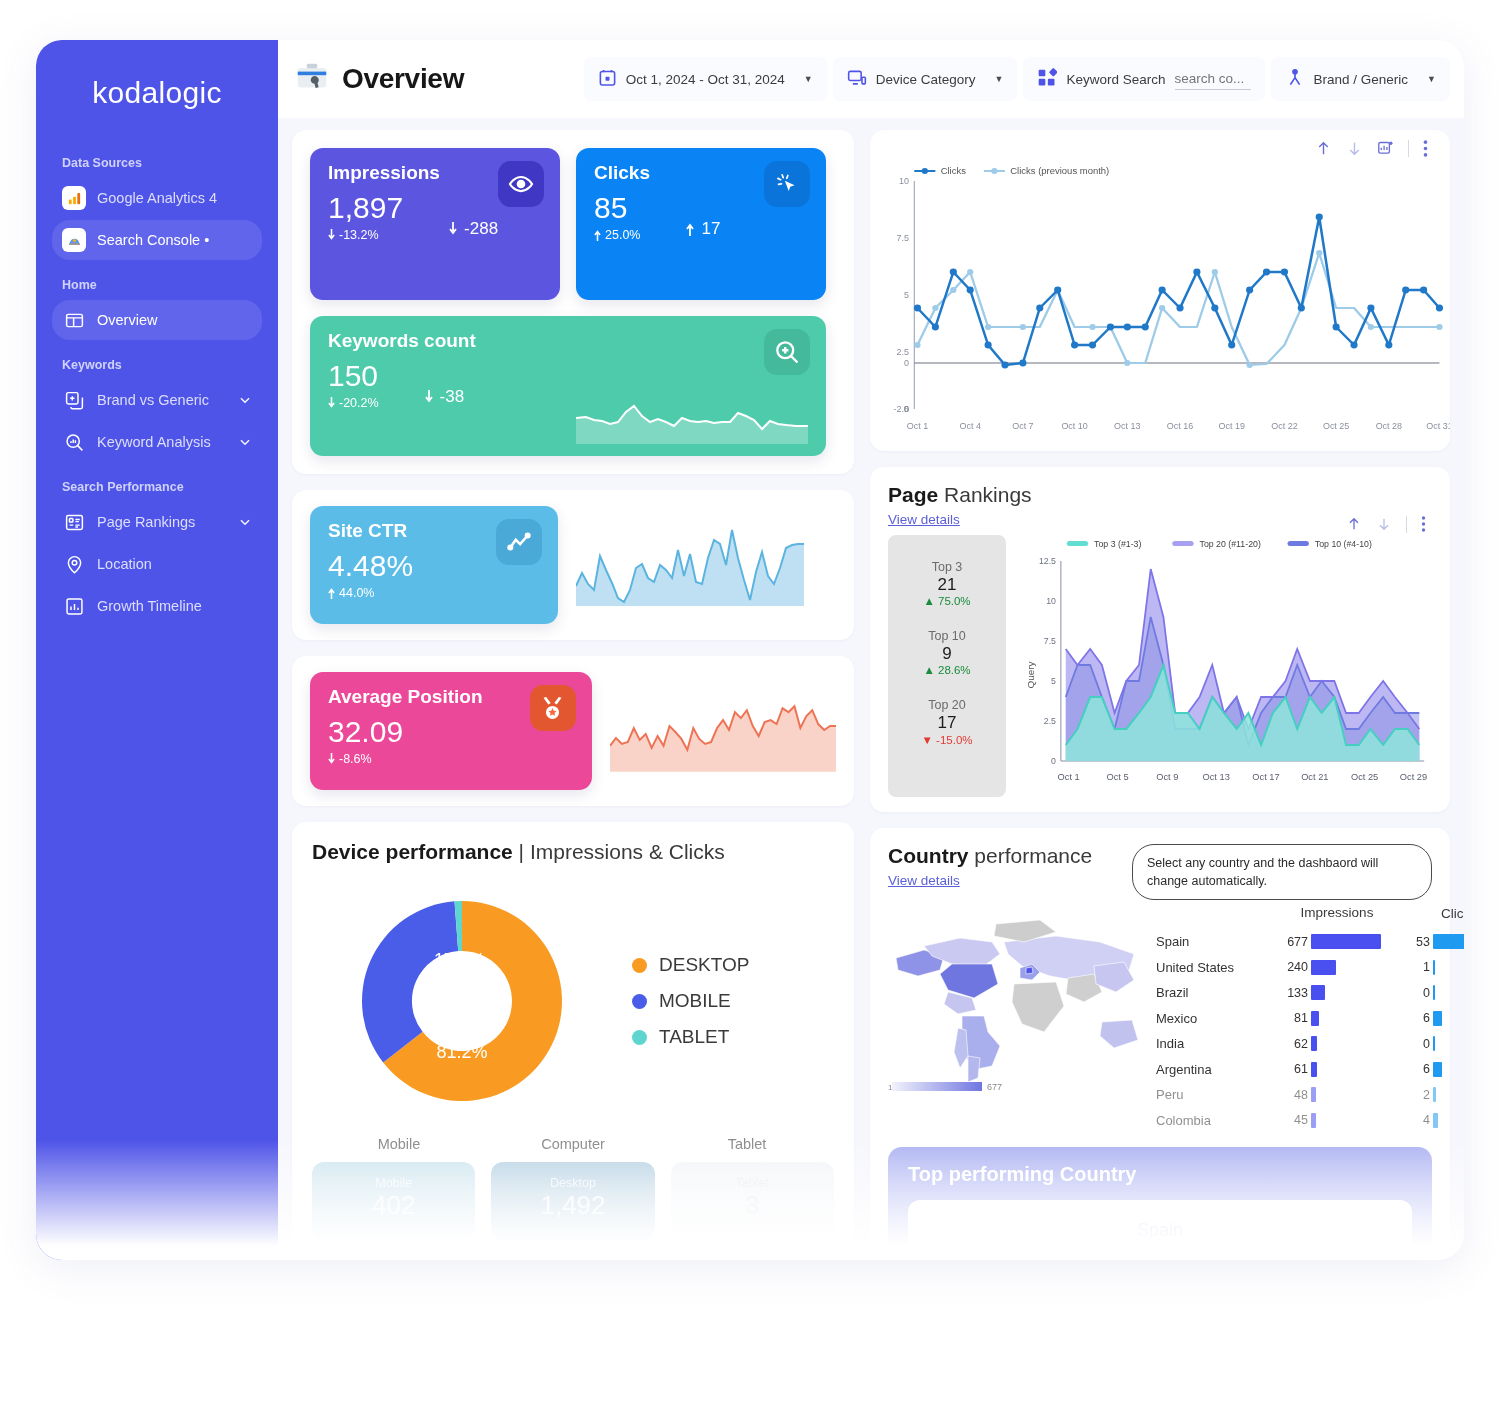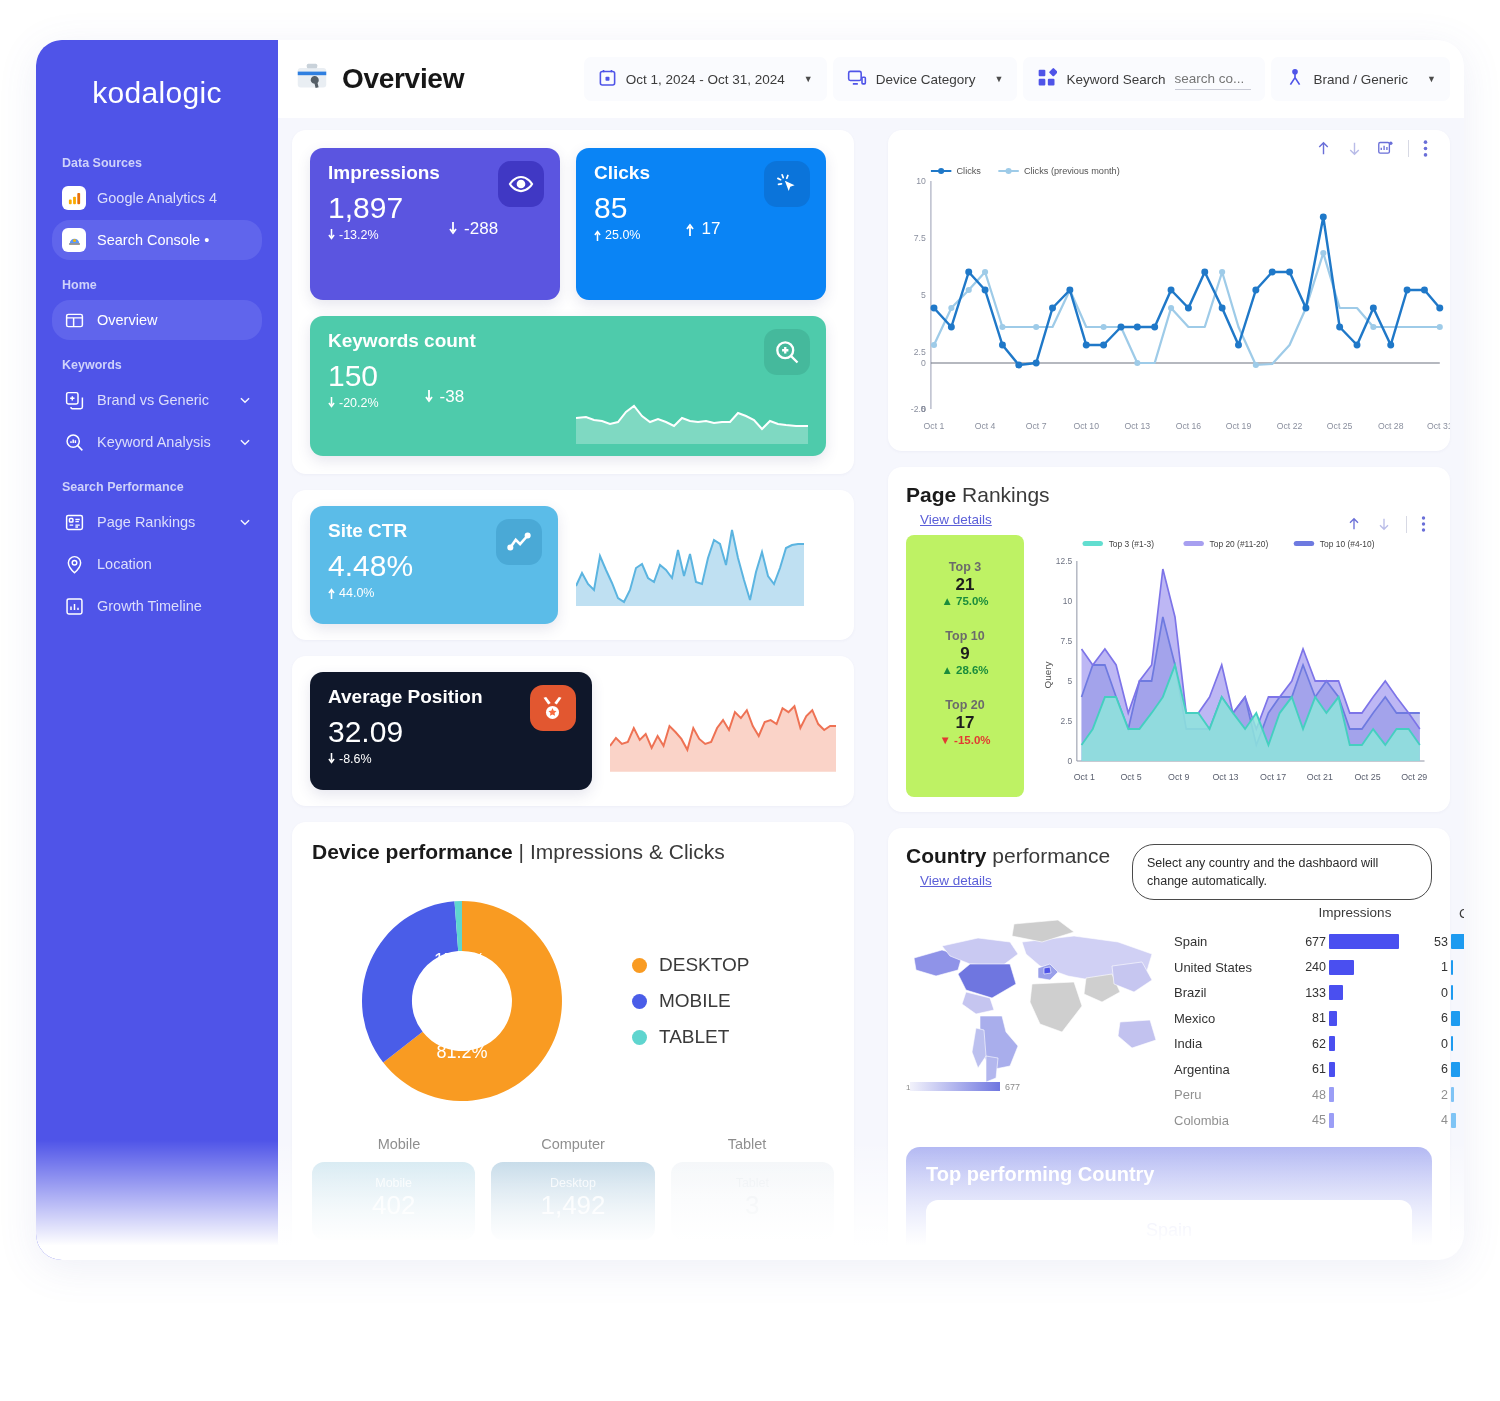--- a/index.html
+++ b/index.html
@@ -63,21 +63,21 @@
     white-space: nowrap; cursor: pointer;
   }
   .filter .caret { font-size: 9px; color: #4b4b4b; margin-left: 10px; }
   .kw-input {
     border: none; border-bottom: 1px solid #c9cbd6; background: transparent;
     font-size: 13.5px; color: #4c1d95; width: 76px; padding: 2px 0 3px;
     font-family: "Liberation Sans", sans-serif; outline: none;
   }
 
   
-  .content { flex: 1; padding: 12px 14px 0 14px; display: flex; gap: 34px; min-height: 0; justify-content: flex-end; }
+  .content { flex: 1; padding: 12px 14px 0 14px; display: flex; gap: 16px; min-height: 0; justify-content: flex-end; }
   .col-l { width: 562px; flex: 0 0 562px; display: flex; flex-direction: column; gap: 16px; }
   .col-r { flex: 1; display: flex; flex-direction: column; gap: 16px; min-width: 0; }
   .panel { background: #fff; border-radius: 14px; box-shadow: 0 1px 3px rgba(70,80,140,.05); }
 
   
   .kpi-wrap { padding: 18px; display: flex; flex-wrap: wrap; gap: 16px; }
   .kpi {
     border-radius: 13px; padding: 14px 18px; color: #fff; position: relative;
     box-shadow: 0 5px 14px rgba(60,60,120,.13);
   }
@@ -92,37 +92,37 @@
     display: flex; align-items: center; justify-content: center;
   }
   .k-imp { background: #5b55e0; width: 250px; height: 152px; }
   .k-imp .badge { background: #4038c4; }
   .k-clk { background: #0a84f5; width: 250px; height: 152px; }
   .k-clk .badge { background: #0b74da; }
   .k-kw  { background: #4ecbab; width: 516px; height: 140px; }
   .k-kw .badge { background: #45b99c; }
   .k-ctr { background: #5bbce8; width: 248px; height: 118px; }
   .k-ctr .badge { background: #4aa9d6; }
-  .k-pos { background: #0f172a; width: 284px; height: 118px; }
+  .k-pos { background: #ec4899; width: 284px; height: 118px; }
   .k-pos .badge { background: #e25730; }
   .kpi-spark { position: absolute; right: 18px; bottom: 8px; }
 
   .split { padding: 16px 18px; display: flex; align-items: center; gap: 18px; }
 
   
   .chart-tools { display: flex; align-items: center; gap: 14px; justify-content: flex-end; padding: 10px 22px 0 0; }
   .tool { cursor: pointer; display: flex; }
   .tool-div { width: 1px; height: 17px; background: #d7d9e4; }
   .p-title { font-size: 21px; color: #1a1a1a; }
   .p-title b { font-weight: 700; }
   .p-title .thin { font-weight: 400; color: #3a3a3a; }
-  .view-link { font-size: 13.5px; color: #5b5fd8; text-decoration: underline; display: inline-block; margin-top: 5px; cursor: pointer; margin-left: 14px; }
+  .view-link { font-size: 13.5px; color: #5b5fd8; text-decoration: underline; display: inline-block; margin-top: 5px; cursor: pointer; }
 
   
-  .rank-kpis { width: 118px; flex: 0 0 118px; background: #bef264; border-radius: 8px; padding: 14px 0; text-align: center; font-weight: bold; }
+  .rank-kpis { width: 118px; flex: 0 0 118px; background: #e5e5e5; border-radius: 8px; padding: 14px 0; text-align: center; }
   .rank-kpis .blk { padding: 11px 0; }
   .rank-kpis .lab { font-size: 12.5px; color: #6b6b6b; }
   .rank-kpis .num { font-size: 17px; color: #1d1d1d; line-height: 1.25; }
   .rank-kpis .chg { font-size: 11.5px; }
   .up { color: #1a8c3c; } .down { color: #e23a32; }
 
   
   .ctable { font-size: 13px; color: #333; }
   .ctable .hrow { display: flex; color: #3a3a3a; font-size: 13.5px; }
   .ctable .row { display: flex; align-items: center; height: 25.5px; }

